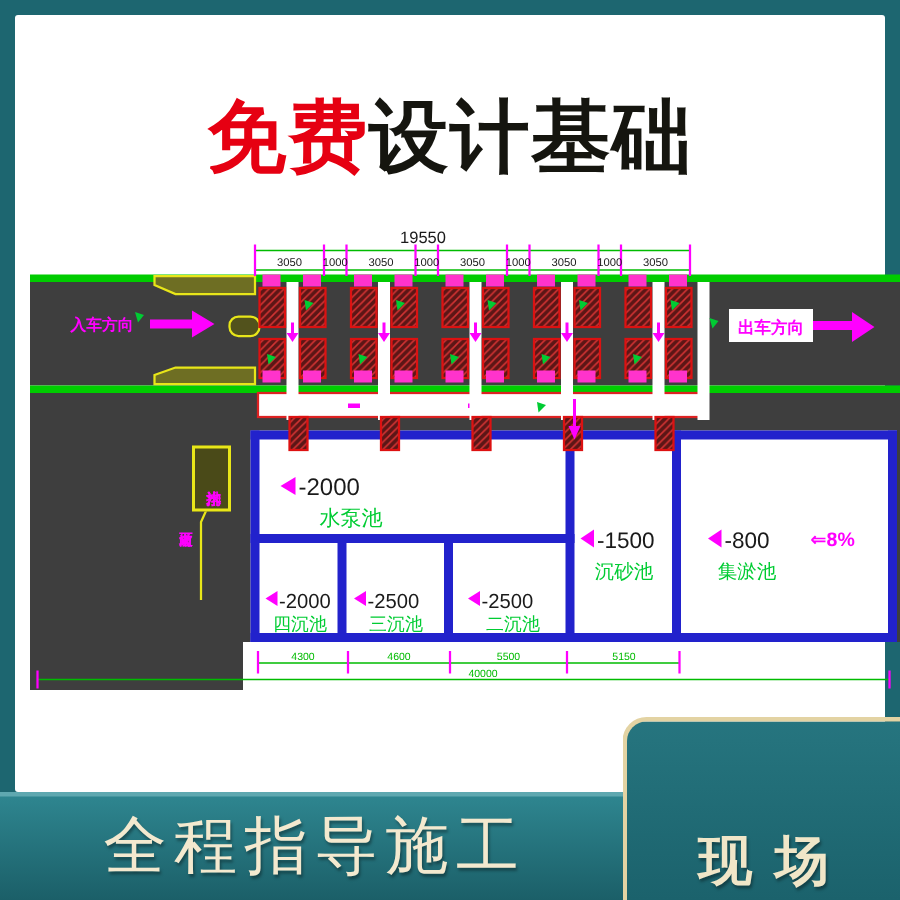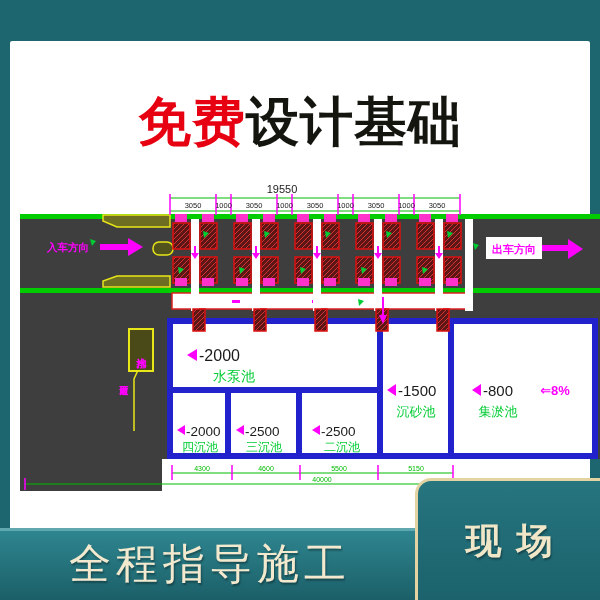--- a/index.html
+++ b/index.html
@@ -1,30 +1,30 @@
 <!DOCTYPE html>
 <html><head>
 <meta charset="utf-8">
 <style>
   html,body{margin:0;padding:0;}
   body{width:600px;height:600px;background:#1d6670;font-family:"Liberation Sans","DejaVu Sans",sans-serif;overflow:hidden;}
   .stage{position:relative;width:600px;height:600px;}
-  .card{position:absolute;left:10px;top:10px;width:580px;height:518px;background:#ffffff;border-radius:2px;margin-top:31px;}
+  .card{position:absolute;left:10px;top:10px;width:580px;height:518px;background:#ffffff;border-radius:2px;}
   .title{position:absolute;left:0;top:46px;width:580px;text-align:center;font-weight:bold;font-size:53px;letter-spacing:1px;white-space:nowrap;}
   .title .hl{color:#e60012;}
   .title .rest{color:#15150f;}
   .draw{position:absolute;left:10px;top:140px;width:580px;height:320px;}
   .vlabel{position:absolute;writing-mode:vertical-rl;text-orientation:upright;color:#ff00ff;font-weight:bold;line-height:1;}
   .callout-box{position:absolute;left:118px;top:287px;width:22px;height:40px;background:#4a4a18;border:2px solid #e8e619;display:flex;align-items:center;justify-content:center;}
   .callout-box .vlabel{position:static;font-size:10px;}
   .leader-label{left:109px;top:338px;font-size:9px;}
   .banner{position:absolute;left:0;top:528px;width:600px;height:72px;background:linear-gradient(#2f8791,#1b5f68);}
   .banner::before{content:"";position:absolute;left:0;top:0;width:100%;height:3px;background:#5fa8b0;}
   .banner-text{position:absolute;left:0;top:0;width:420px;height:72px;display:flex;align-items:center;justify-content:center;color:#f3e9cf;font-size:42px;font-weight:normal;letter-spacing:5px;text-shadow:1px 2px 2px rgba(0,0,0,0.35);white-space:nowrap;}
-  .side-panel{position:absolute;left:415px;top:478px;width:185px;height:122px;background:linear-gradient(#26757f,#1b626c);border-left:3px solid #e3d3a3;border-top:3px solid #e3d3a3;border-top-left-radius:16px;box-sizing:border-box;display:flex;flex-direction:column;align-items:center;justify-content:center;}
+  .side-panel{position:absolute;left:415px;top:478px;width:185px;height:122px;background:linear-gradient(#26757f,#1b626c);border-left:3px solid #e3d3a3;border-top:3px solid #e3d3a3;border-top-left-radius:16px;box-sizing:border-box;display:flex;flex-direction:column;align-items:center;justify-content:flex-end;}
   .side-line{color:#f0e6c8;font-size:36px;font-weight:bold;letter-spacing:15px;line-height:52px;text-indent:15px;text-shadow:1px 2px 2px rgba(0,0,0,0.35);}
   svg text{font-family:"Liberation Sans","DejaVu Sans",sans-serif;}
 </style>
 </head>
 <body>
 
 <div class="stage">
 
   <div class="card">
     <div class="title">

